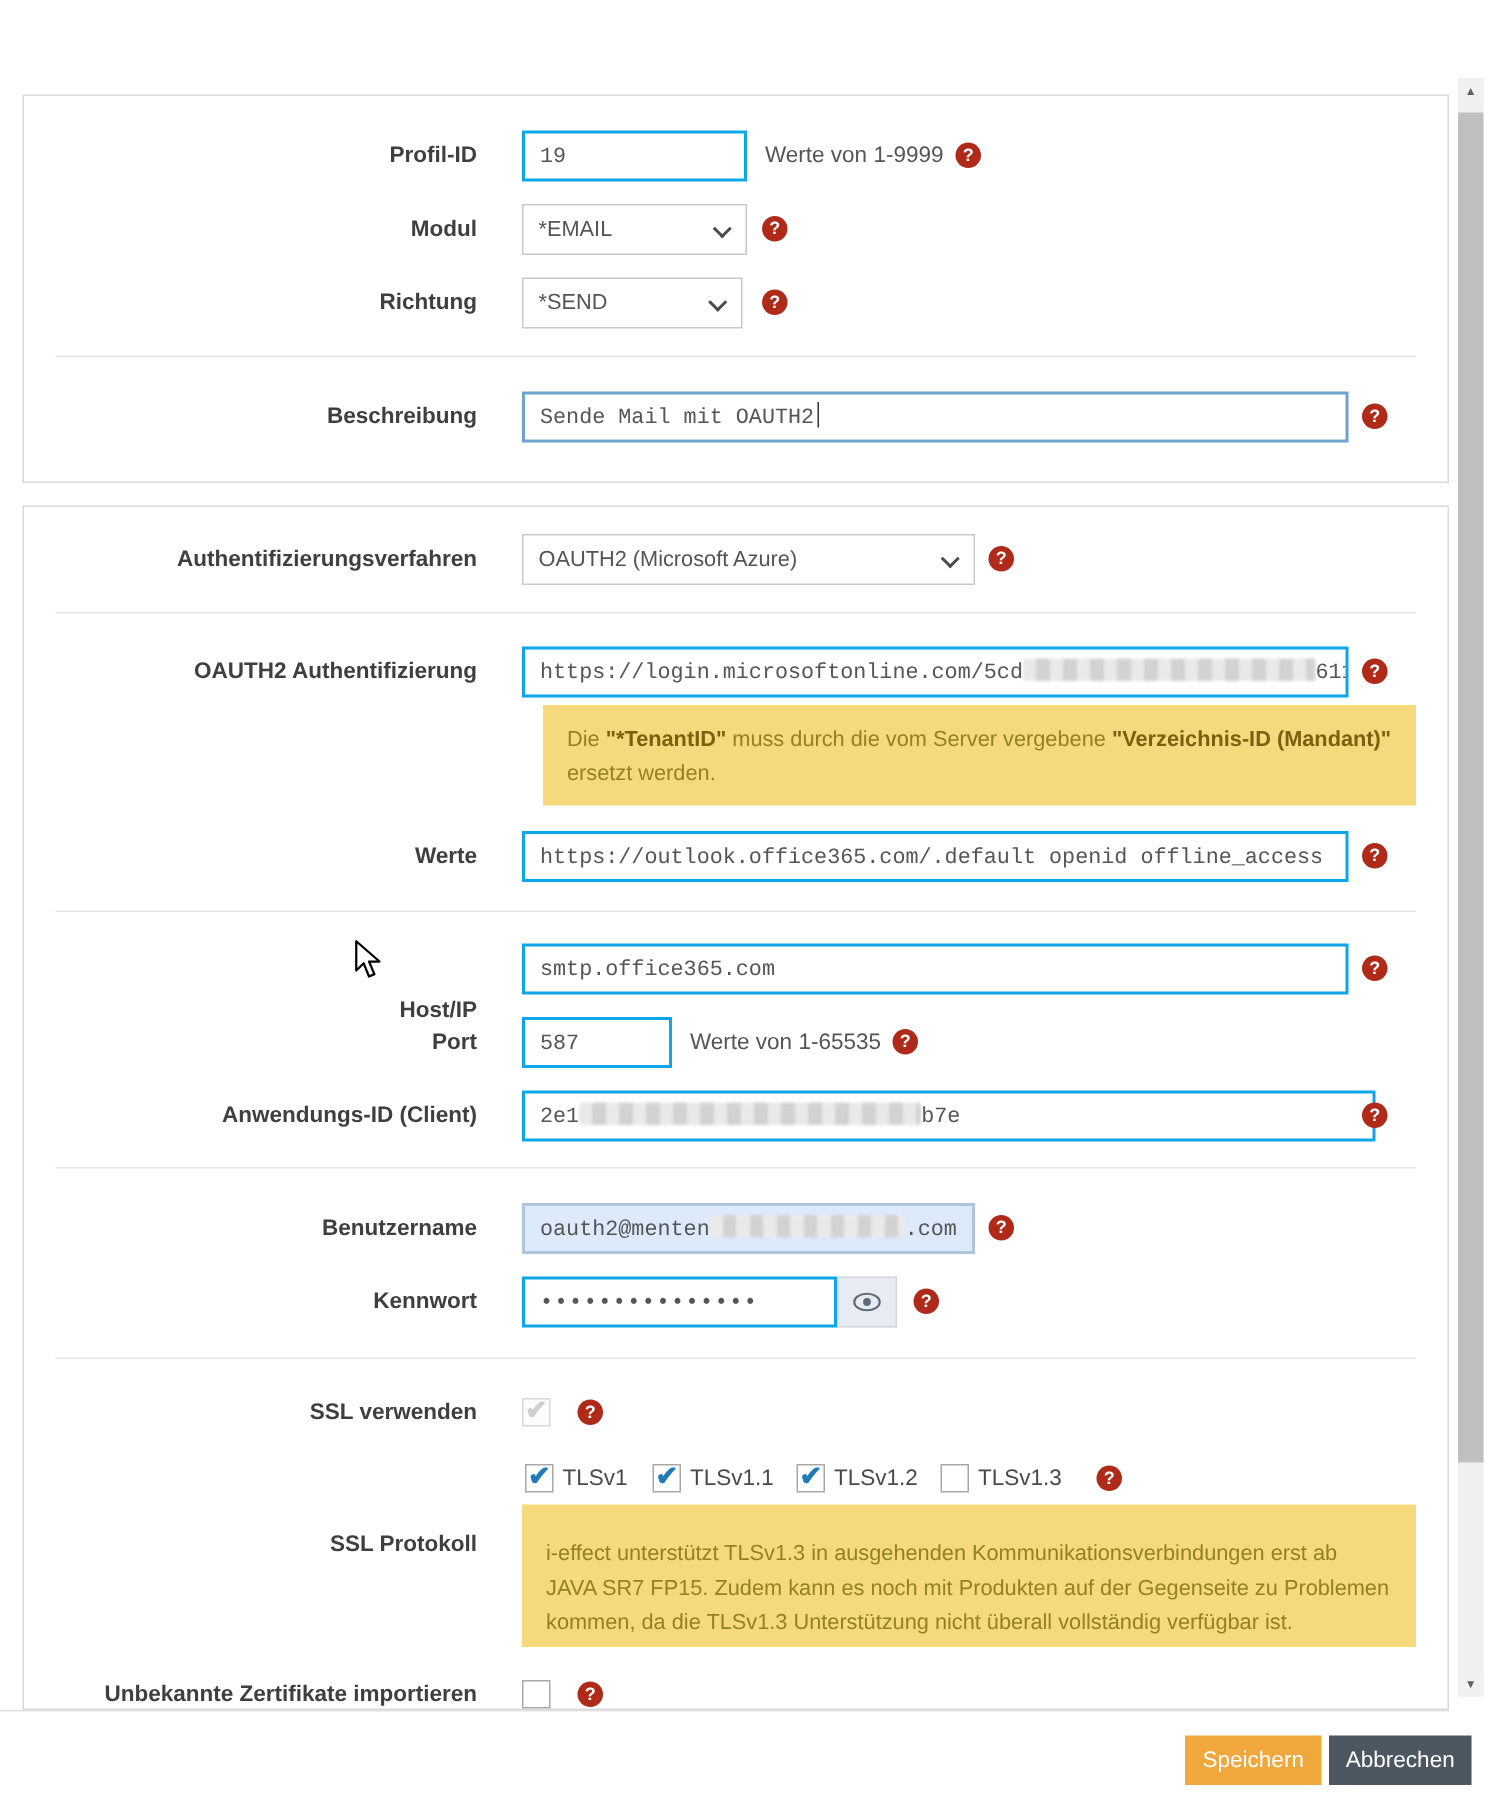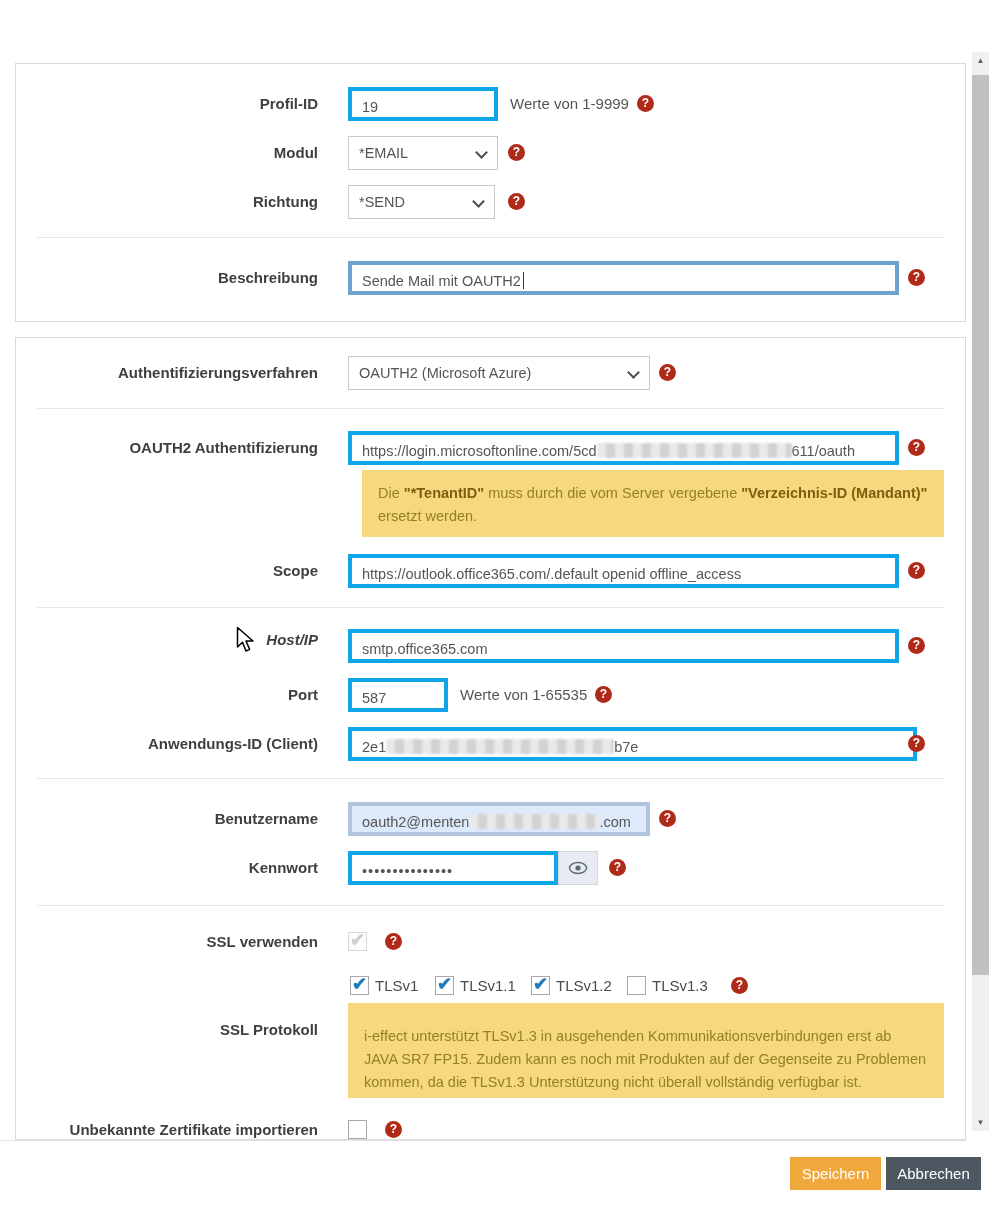--- a/index.html
+++ b/index.html
@@ -12,23 +12,23 @@
   .hdr-title { position:absolute; left:16px; top:15px; color:#fff; font-size:15px; }
 
   
   .box { position:absolute; background:#fff; border:1px solid #d9d9d9; }
   .sep { position:absolute; height:1px; background:#e7e7e7; }
 
   .row-label { position:absolute; left:15px; width:303px; text-align:right;
                font-weight:700; color:#3f3f3f; font-size:15px; line-height:34px; white-space:nowrap; }
   .row-label.cbrow { line-height:19px; }
 
-  .tb { position:absolute; height:34px; border:4px solid #0ea5e9; background:#fff;
+  .tb { position:absolute; height:34px; border:2px solid #0ea5e9; background:#fff;
         font-size:14.5px; color:#555; padding:0 10px; line-height:32px;
-        white-space:nowrap; overflow:hidden; }
+        white-space:nowrap; overflow:hidden;font-family:Liberation Mono, monospace; }
   .tb.focus { border-color:#6ea3cf; }
   .hint { position:absolute; font-size:15px; color:#555; line-height:34px; }
 
   .sel { position:absolute; height:34px; border:1px solid #c9c9c9; background:#fff;
          font-size:14.5px; color:#555; line-height:32px; padding:0 28px 0 10px;
          white-space:nowrap; overflow:hidden; }
   .chev { position:absolute; right:11px; top:11px; width:9px; height:9px;
           border-right:2px solid #4a4a4a; border-bottom:2px solid #4a4a4a;
           transform:rotate(45deg); }
 
@@ -118,27 +118,27 @@
   <div class="row-label" style="top:431px;">OAUTH2 Authentifizierung</div>
   <div class="tb" style="left:348px; top:431px; width:551px;">
     <span>https://login.microsoftonline.com/5cd</span><span class="redacted" style="width:195px;"></span><span>611/oauth</span>
   </div>
   <div class="help" style="left:908px; top:439px;">?</div>
 
   <div class="note" style="left:362px; top:470px; width:582px; height:67px;">
     <span>Die </span><b>"*TenantID"</b><span> muss durch die vom Server vergebene </span><b>"Verzeichnis-ID (Mandant)"</b><span> ersetzt werden.</span>
   </div>
 
-  <div class="row-label" style="top:554px;">Scope</div>
+  <div class="row-label" style="top:554px;">Werte</div>
   <div class="tb" style="left:348px; top:554px; width:551px;">https://outlook.office365.com/.default openid offline_access</div>
   <div class="help" style="left:908px; top:562px;">?</div>
 
   <div class="sep" style="left:37px; top:607px; width:907px;"></div>
 
-  <div class="row-label" style="top:623px;font-style:italic;">Host/IP</div>
+  <div class="row-label" style="top:657px;">Host/IP</div>
   <div class="tb" style="left:348px; top:629px; width:551px;">smtp.office365.com</div>
   <div class="help" style="left:908px; top:637px;">?</div>
 
   <div class="row-label" style="top:678px;">Port</div>
   <div class="tb" style="left:348px; top:678px; width:100px;">587</div>
   <div class="hint" style="left:460px; top:678px;">Werte von 1-65535</div>
   <div class="help" style="left:595px; top:686px;">?</div>
 
   <div class="row-label" style="top:727px;">Anwendungs-ID (Client)</div>
   <div class="tb" style="left:348px; top:727px; width:569px;">

